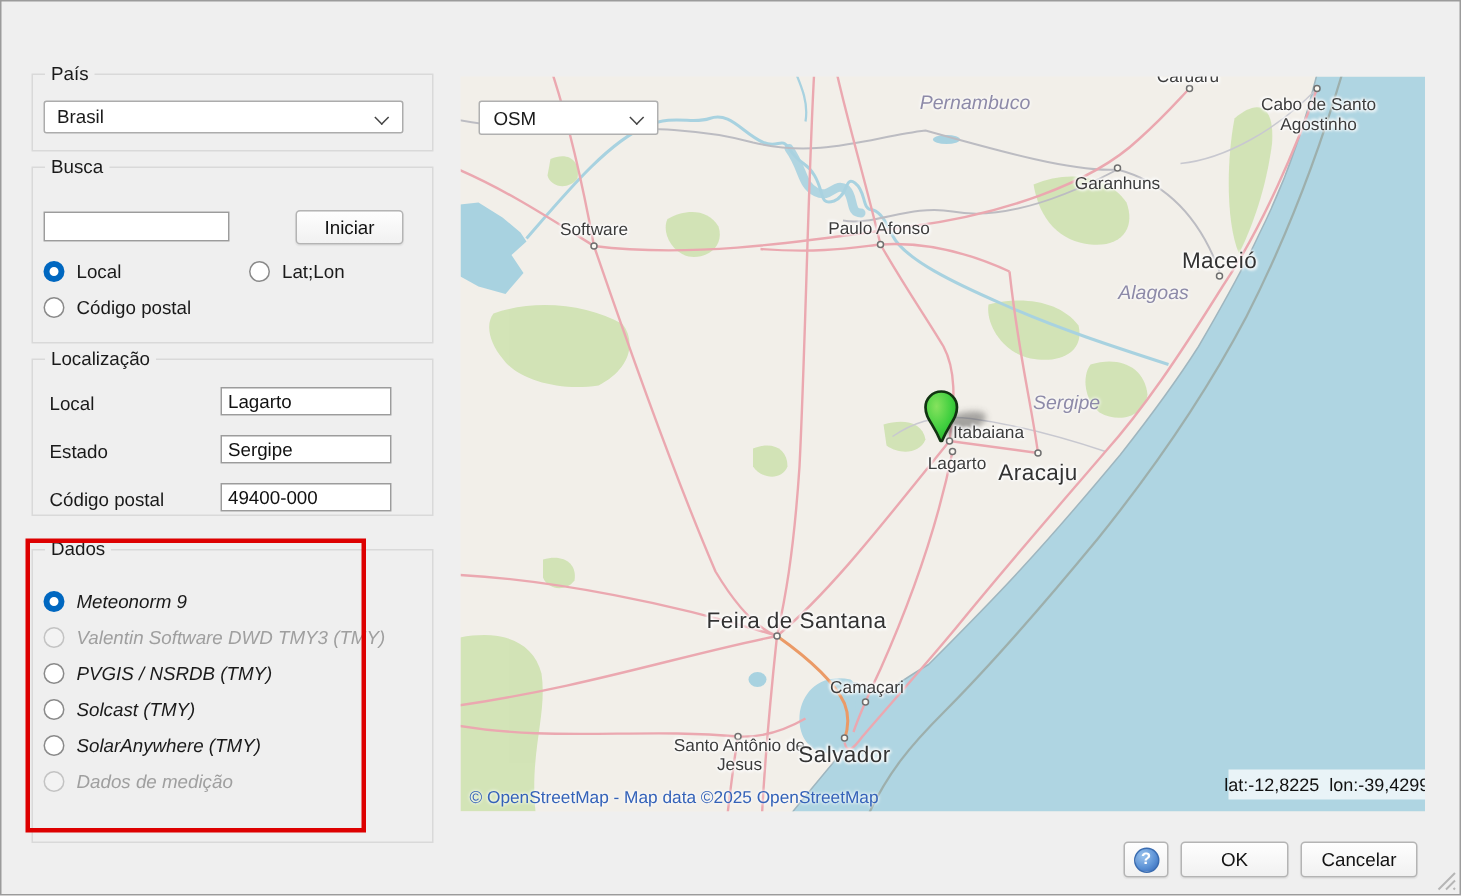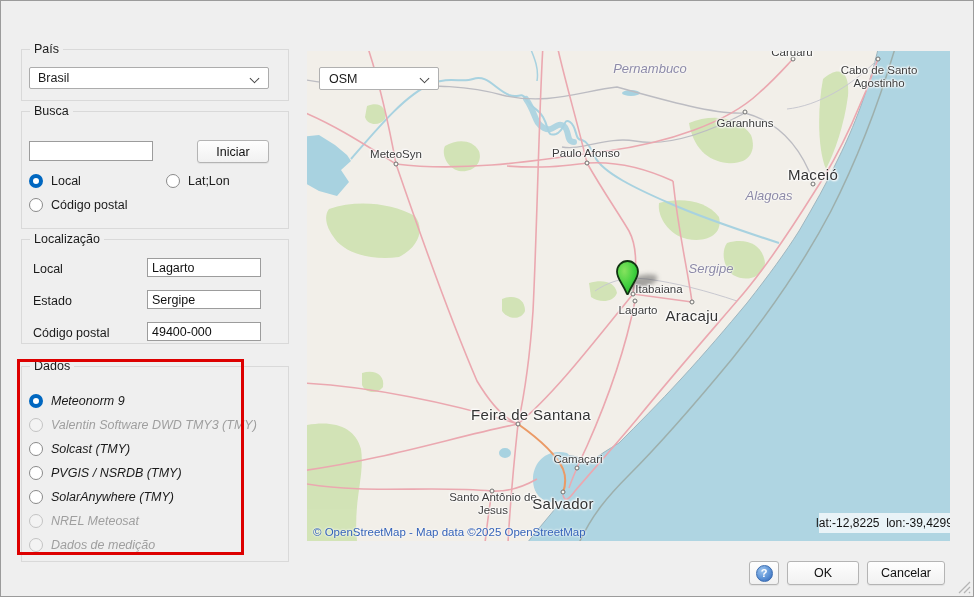--- a/index.html
+++ b/index.html
@@ -127,33 +127,29 @@
       <div class="radio-row">
         <span class="radio checked"></span>
         <span class="radio-label">Meteonorm 9</span>
       </div>
       <div class="radio-row disabled">
         <span class="radio"></span>
         <span class="radio-label">Valentin Software DWD TMY3 (TMY)</span>
       </div>
       <div class="radio-row">
         <span class="radio"></span>
+        <span class="radio-label">PVGIS / NSRDB (TMY)</span>
+      </div>
+      <div class="radio-row">
+        <span class="radio"></span>
         <span class="radio-label">Solcast (TMY)</span>
       </div>
       <div class="radio-row">
         <span class="radio"></span>
-        <span class="radio-label">PVGIS / NSRDB (TMY)</span>
-      </div>
-      <div class="radio-row">
-        <span class="radio"></span>
         <span class="radio-label">SolarAnywhere (TMY)</span>
-      </div>
-      <div class="radio-row disabled">
-        <span class="radio"></span>
-        <span class="radio-label">NREL Meteosat</span>
       </div>
       <div class="radio-row disabled">
         <span class="radio"></span>
         <span class="radio-label">Dados de medição</span>
       </div>
     </div>
   <div class="red-rect" style="left:16px;top:358px;width:227px;height:196px;"></div>
 
   <div class="map">
     <svg width="643" height="490" viewBox="0 0 643 490">
@@ -232,21 +228,21 @@
     </svg>
 
     <div class="maplabels">
         <div class="citydot" style="left: 486px; top: 8px;"></div>
         <div class="citylabel" style="left: 485px; top: 1px;">Caruaru</div>
         <div class="citydot" style="left: 571px; top: 8px;"></div>
         <div class="citylabel wrap" style="left: 572px; top: 26px;">Cabo de Santo Agostinho</div>
         <div class="citydot" style="left: 438px; top: 61px;"></div>
         <div class="citylabel" style="left: 438px; top: 72px;">Garanhuns</div>
         <div class="citydot" style="left: 89px; top: 113px;"></div>
-        <div class="citylabel" style="left: 89px; top: 103px;">MeteoSyn</div>
+        <div class="citylabel" style="left: 89px; top: 103px;">Software</div>
         <div class="citydot" style="left: 280px; top: 112px;"></div>
         <div class="citylabel" style="left: 279px; top: 102px;">Paulo Afonso</div>
         <div class="citydot" style="left: 506px; top: 133px;"></div>
         <div class="citylabel big" style="left: 506px; top: 124px;">Maceió</div>
         <div class="citydot" style="left: 326px; top: 243px;"></div>
         <div class="citylabel" style="left: 352px; top: 238px;">Itabaiana</div>
         <div class="citydot" style="left: 328px; top: 250px;"></div>
         <div class="citylabel" style="left: 331px; top: 259px;">Lagarto</div>
         <div class="citydot" style="left: 385px; top: 251px;"></div>
         <div class="citylabel big" style="left: 385px; top: 265px;">Aracaju</div>

